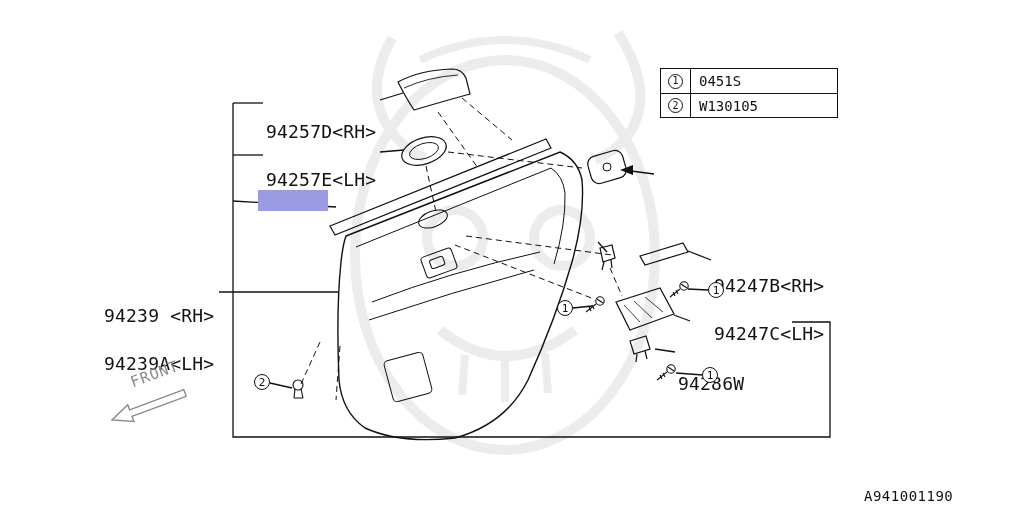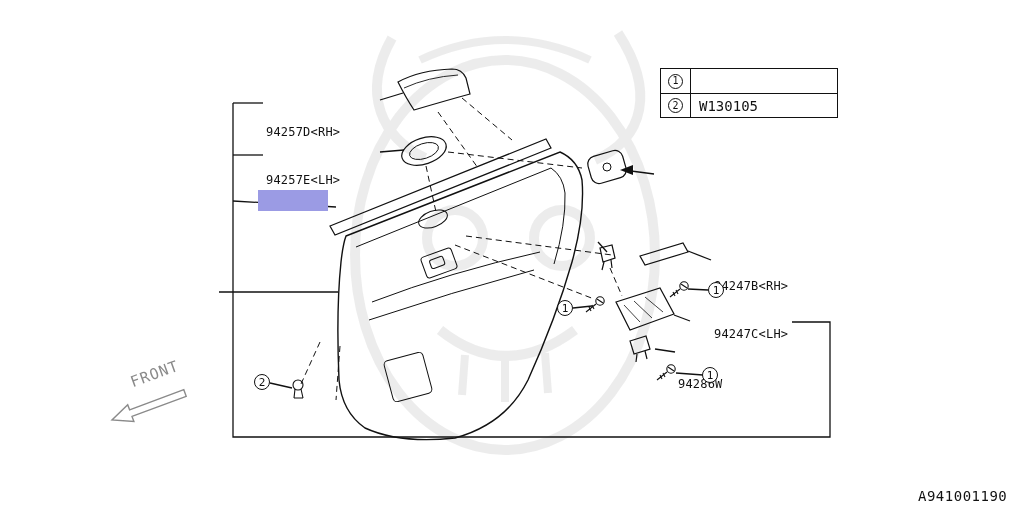--- a/index.html
+++ b/index.html
@@ -1,33 +1,33 @@
 <!DOCTYPE html>
 <html><head>
 <meta charset="utf-8">
 <style>
   *{box-sizing:border-box}
   body{margin:0;background:#fff}
   .stage{position:relative;width:1024px;height:512px;background:#fff;overflow:hidden;
          font-family:"DejaVu Sans Mono","Liberation Mono",monospace;color:#111}
   svg.art{position:absolute;left:0;top:0}
-  .label{position:absolute;font-size:12px;line-height:16px;letter-spacing:.2px;white-space:pre;cursor:pointer}
+  .label{position:absolute;font-size:18px;line-height:16px;letter-spacing:.2px;white-space:pre;cursor:pointer}
   .callout{position:absolute;width:16px;height:16px;border:1.4px solid #111;border-radius:50%;
            background:#fff;font-size:11px;line-height:13px;display:flex;align-items:center;justify-content:center;cursor:pointer}
   .highlight{position:absolute;left:258px;top:190px;width:70px;height:21px;background:#9b9be4;cursor:pointer}
   .legend{position:absolute;left:660px;top:68px;border:1px solid #111;background:#fff}
   .legend-row{display:flex;height:24px;align-items:stretch}
   .legend-row + .legend-row{border-top:1px solid #111}
   .legend-ref{width:30px;display:flex;align-items:center;justify-content:center;border-right:1px solid #111}
   .legend-code{width:146px;display:flex;align-items:center;padding-left:8px;font-size:14px}
   .ref-circle{width:15px;height:15px;border:1.2px solid #111;border-radius:50%;font-size:10px;line-height:12px;
               display:flex;align-items:center;justify-content:center}
   .front-label{position:absolute;left:128px;top:374px;font-size:15px;letter-spacing:1px;color:#8a8a8a;
                transform:rotate(-20deg);transform-origin:left top}
-  .drawing-number{position:absolute;left:918px;top:488px;font-size:14px;letter-spacing:.5px}
+  .drawing-number{position:absolute;left:864px;top:488px;font-size:14px;letter-spacing:.5px}
 </style>
 </head>
 <body>
 
 <div class="stage">
 
   <svg class="art" width="1024" height="512" viewBox="0 0 1024 512">
 
     <g stroke="#dedede" fill="none" stroke-width="10" opacity="0.55">
       <ellipse cx="505" cy="255" rx="150" ry="195"></ellipse>
@@ -140,38 +140,43 @@
 
     <polygon points="183.8,389.7 129.6,409.8 127.7,404.7 112,420 133.9,421.5 132,416.4 186.2,396.3" fill="#fff" stroke="#8a8a8a" stroke-width="1.4"></polygon>
   </svg>
 
   <div class="highlight"></div>
 
   <div class="label" style="left:266px;top:92px">
     <div>94257D&lt;RH&gt;</div>
     <div>94257E&lt;LH&gt;</div>
   </div>
+  <div class="label" style="left:104px;top:276px">
+    <div>94239 &lt;RH&gt;</div>
+    <div>94239A&lt;LH&gt;</div>
+  </div>
   <div class="label" style="left:714px;top:246px">
     <div>94247B&lt;RH&gt;</div>
     <div>94247C&lt;LH&gt;</div>
   </div>
   <div class="label" style="left:678px;top:344px">
     <div>94286W</div>
   </div>
 
   <span class="callout" style="left:557px;top:300px">1</span>
   <span class="callout" style="left:708px;top:282px">1</span>
   <span class="callout" style="left:702px;top:367px">1</span>
   <span class="callout" style="left:254px;top:374px">2</span>
 
   <div class="legend">
     <div class="legend-row">
       <div class="legend-ref">
         <span class="ref-circle">1</span>
       </div>
+      <div class="legend-code">0451S</div>
     </div>
     <div class="legend-row">
       <div class="legend-ref">
         <span class="ref-circle">2</span>
       </div>
       <div class="legend-code">W130105</div>
     </div>
   </div>
 
   <span class="front-label">FRONT</span>

